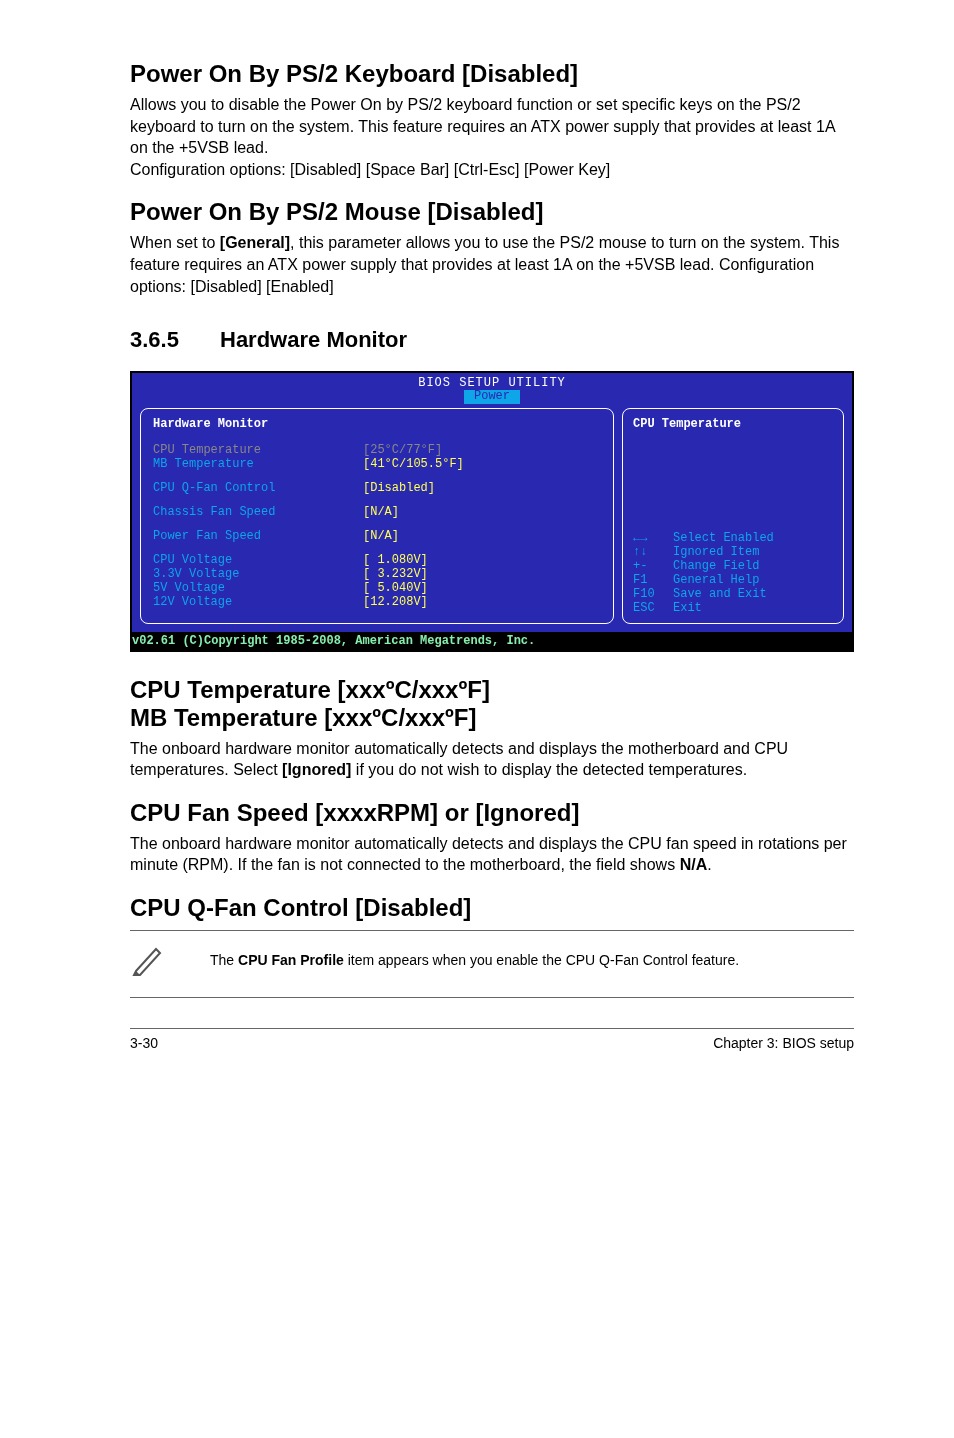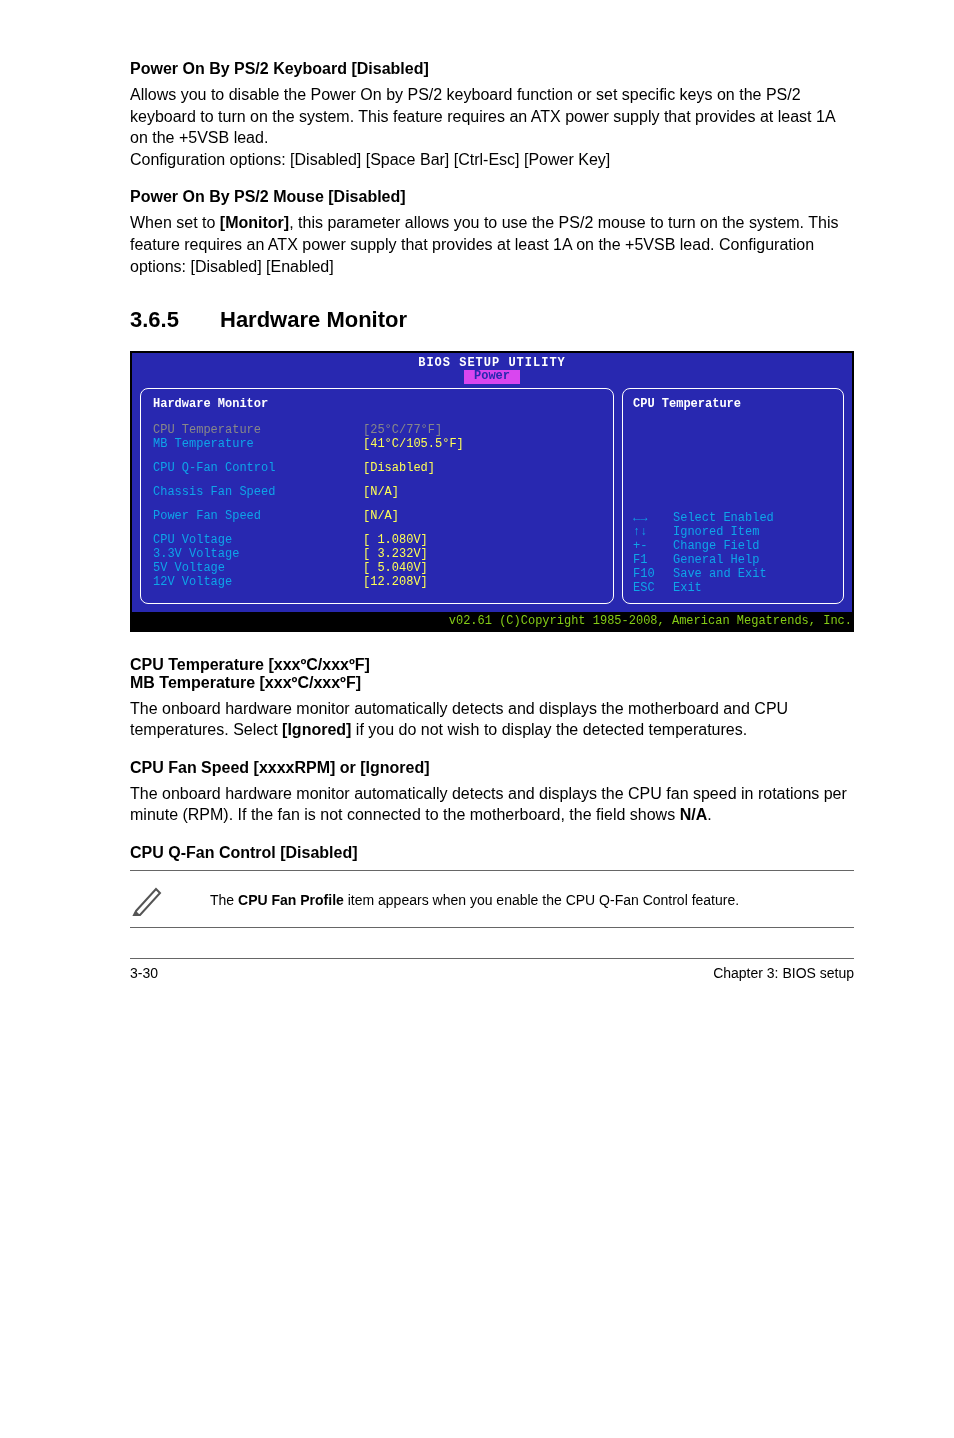--- a/index.html
+++ b/index.html
@@ -7,21 +7,21 @@
     padding: 0;
     font-family: Arial, Helvetica, sans-serif;
     color: #000;
     background: #fff;
     width: 954px;
   }
   .page {
     padding: 60px 100px 30px 130px;
   }
   h3.section-sub {
-    font-size: 16px;
+    font-size: 24px;
     font-weight: bold;
     margin: 0 0 6px 0;
   }
   p.body {
     font-size: 16px;
     line-height: 1.35;
     margin: 0 0 18px 0;
   }
   h2.section-main {
     font-size: 22px;
@@ -40,29 +40,29 @@
     color: #fff;
     margin-bottom: 24px;
   }
   .bios-title-wrap {
     text-align: center;
     padding-top: 4px;
     line-height: 1.1;
   }
   .bios-title {
     color: #fff;
-    font-weight: bold;
+    font-weight: normal;
     letter-spacing: 1px;
   }
   .bios-tab {
     display: inline-block;
-    background: #d946ef;
+    background: #0ea5e9;
     color: #2828b0;
     padding: 0 10px;
-    font-weight: bold;
+    font-weight: normal;
   }
   .bios-inner {
     display: flex;
     padding: 4px 8px 8px 8px;
     gap: 8px;
   }
   .bios-left {
     flex: 1;
     border: 1px solid #fff;
     border-radius: 8px;
@@ -89,29 +89,29 @@
   .bios-row .val { }
   .bios-group { margin-bottom: 10px; }
   .cyan { color: #0ea5e9; }
   .yellow { color: #ffff55; text-align: right; }
   .grey { color: #888888; }
   .white { color: #ffffff; }
   .bios-help-list .hl-row { display:flex; }
   .bios-help-list .hl-key { width: 40px; }
   .bios-footer {
     background: #000;
-    color: #84cc16;
-    text-align: right;
+    color: #86efac;
+    text-align: left;
     padding: 2px 0;
-    font-weight: normal;
+    font-weight: bold;
   }
   .note-box {
     border-top: 1px solid #666;
     border-bottom: 1px solid #666;
-    padding: 10px 0 6px 0;
+    padding: 10px 0 16px 0;
     margin: 8px 0 30px 0;
     display: flex;
     align-items: center;
   }
   .note-icon {
     width: 80px;
     flex-shrink: 0;
     text-align: left;
   }
   .note-text {
@@ -131,21 +131,21 @@
 <body>
 
 <div class="page">
 
   <h3 class="section-sub">Power On By PS/2 Keyboard [Disabled]</h3>
   <p class="body" style="white-space:pre-line">Allows you to disable the Power On by PS/2 keyboard function or set specific keys on the PS/2 keyboard to turn on the system. This feature requires an ATX power supply that provides at least 1A on the +5VSB lead.
 Configuration options: [Disabled] [Space Bar] [Ctrl-Esc] [Power Key]</p>
 
   <h3 class="section-sub">Power On By PS/2 Mouse [Disabled]</h3>
   <p class="body">
-    <span>When set to </span><b>[Monitor]</b><span>, this parameter allows you to use the PS/2 mouse to turn on the system. This feature requires an ATX power supply that provides at least 1A on the +5VSB lead. Configuration options: [Disabled] [Enabled]</span>
+    <span>When set to </span><b>[General]</b><span>, this parameter allows you to use the PS/2 mouse to turn on the system. This feature requires an ATX power supply that provides at least 1A on the +5VSB lead. Configuration options: [Disabled] [Enabled]</span>
   </p>
 
   <h2 class="section-main">
     <span class="num">3.6.5</span><span>Hardware Monitor</span>
   </h2>
 
   <div class="bios-box">
     <div class="bios-title-wrap">
       <div class="bios-title">BIOS SETUP UTILITY</div>
       <div><span class="bios-tab">Power</span></div>

